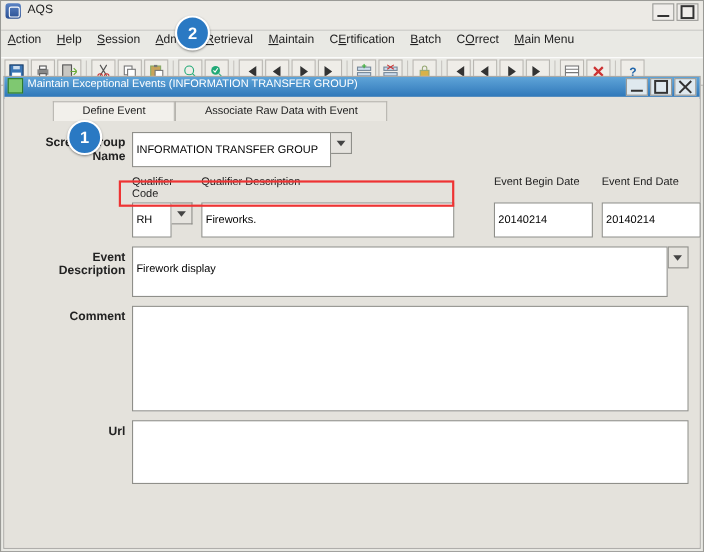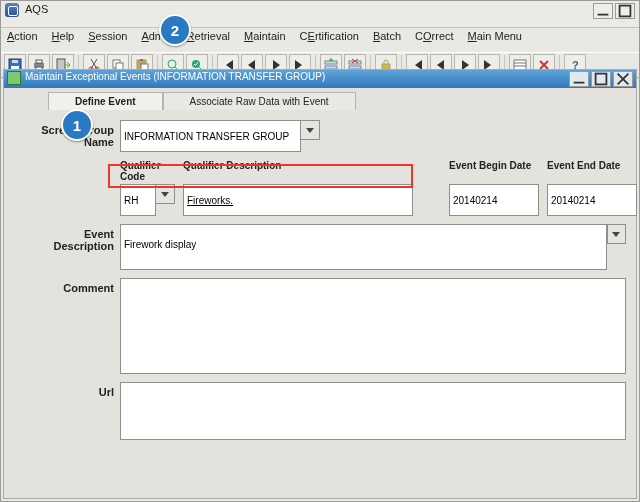--- a/index.html
+++ b/index.html
@@ -23,24 +23,24 @@
   .form{position:absolute;left:0;top:18px;right:0;bottom:0;background:#e4e2dc;padding:4px 10px 10px}
   .row{display:grid;grid-template-columns:100px 1fr;align-items:start;gap:6px;margin-bottom:8px}
   .row label{text-align:right;padding-top:4px;font-weight:bold}
   .txt{height:32px;border:1px solid #8f8f8a;background:#fff;padding:2px 3px;box-sizing:border-box;font:inherit;font-size:10px}
   .combo{display:flex}
   .combo .txt{flex:1}
   .combo .btn{width:18px;height:18px;border:1px solid #8f8f8a;border-left:0;background:#e6e4df;display:flex;align-items:center;justify-content:center}
   .area{min-height:40px;border:1px solid #8f8f8a;background:#fff;padding:14px 3px;box-sizing:border-box;font:inherit;font-size:10px;resize:none;width:100%}
   .tabs{display:flex;gap:0;margin-left:34px;margin-bottom:2px}
   .tab{padding:3px 26px;border:1px solid #b6b4ae;border-bottom:none;background:#eae8e2;font-size:10px}
-  .tab.active{background:#f2f0eb;font-weight:bold}
+  .tab.active{background:#f2f0eb;font-weight:normal}
   .redbox{border:2px solid #e33;position:absolute;box-sizing:border-box}
   .callout{position:absolute;width:28px;height:28px;border-radius:50%;background:#2a79c3;color:#fff;display:flex;align-items:center;justify-content:center;font-size:15px;font-weight:bold;border:2px solid #fff;box-shadow:0 1px 2px rgba(0,0,0,0.4);z-index:20}
-  .field-head{font-weight:bold;font-size:10px;margin-bottom:2px}
+  .field-head{font-weight:normal;font-size:10px;margin-bottom:2px}
   .grid5{display:grid;grid-template-columns:55px 230px 20px 90px 90px;gap:8px}
   .chev{width:0;height:0;border-left:4px solid transparent;border-right:4px solid transparent;border-top:5px solid #444}
 </style>
 </head>
 <body>
 
 <div class="app">
 
   <div class="titlebar">
     <span class="java-ico"></span>
@@ -269,21 +269,21 @@
 
       <div class="row">
         <label></label>
         <div class="grid5">
           <div class="combo">
             <input class="txt" style="width: 36px;" value="RH">
             <div class="btn">
                 <span class="chev"></span>
               </div>
           </div>
-          <input class="txt" style="width: 100%; text-decoration: underline;" value="Fireworks.">
+          <input class="txt" style="width: 100%;" value="Fireworks.">
           <div></div>
           <input class="txt" value="20140214" style="">
           <input class="txt" value="20140214" style="">
         </div>
       </div>
 
       <div class="redbox" style="left:104px;top:76px;width:305px;height:24px"></div>
 
       <div class="row">
         <label>Event<br>Description</label>

